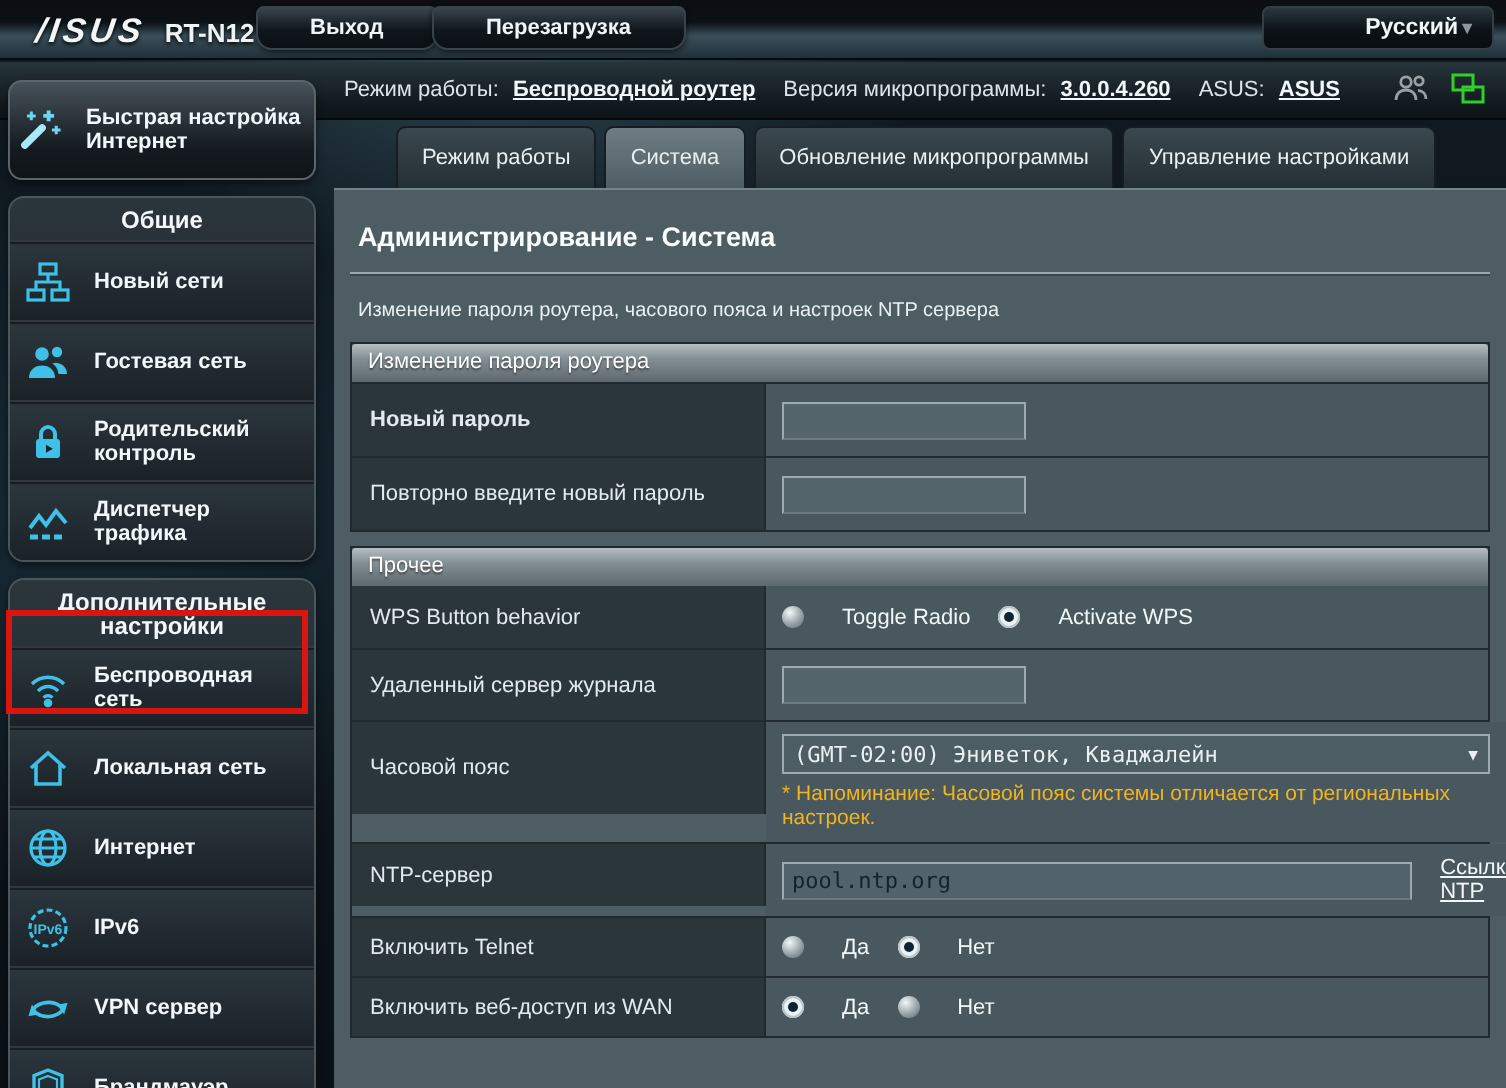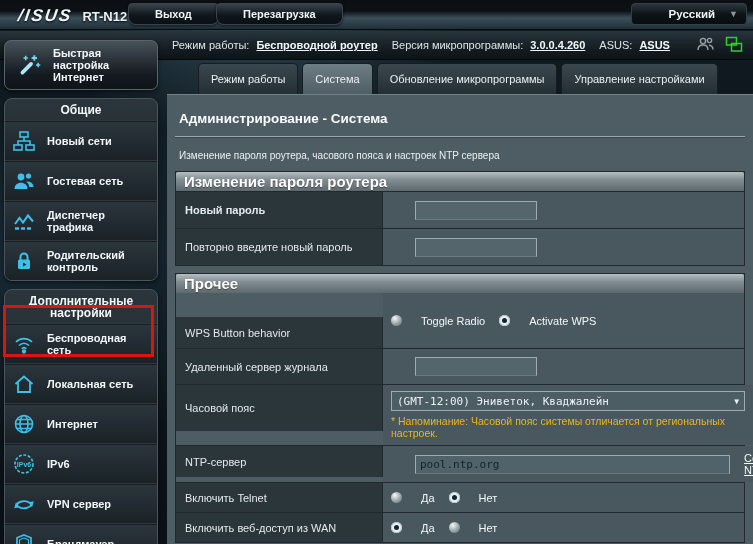--- a/index.html
+++ b/index.html
@@ -37,21 +37,21 @@
     border:1px solid #39434b; border-radius:4px 4px 8px 8px;
     color:#f0f5f7; font-size:11px; font-weight:bold; font-family:"Liberation Sans",sans-serif;
     box-shadow:0 1px 3px rgba(0,0,0,.6); cursor:pointer;
   }
   .tb-btn.logout { left:128px; }
   .tb-btn.reboot { left:216px; }
   .lang {
     position:absolute; right:6px; top:3px; height:22px; width:116px;
     background:linear-gradient(180deg,#2c363d,#0c1216 55%,#080d11);
     border:1px solid #343e45; border-radius:4px;
-    display:flex; align-items:center; justify-content:flex-end; gap:14px; padding:0 8px;
+    display:flex; align-items:center; justify-content:flex-end; gap:0; padding:0 8px;
     color:#f0f5f7; font-size:11.5px; font-weight:bold; cursor:pointer;
   }
   .lang .caret { color:#8d979c; font-size:9px; }
 
   
   .statusbar {
     position:absolute; left:0; top:31px; width:753px; height:29px;
     background:linear-gradient(180deg,#27343b,#121b20 70%,#0d1418);
     border-bottom:1px solid #05090c;
     display:flex; align-items:center; color:#dde5e8; font-size:11px;
@@ -69,21 +69,21 @@
     border:1px solid #151d22; border-bottom:none; border-radius:5px 5px 0 0;
     color:#e9f0f2; font-size:11px; cursor:pointer; white-space:nowrap;
   }
   .tab.active { background:linear-gradient(180deg,#6e7c84,#4e5c63); font-weight:normal; }
 
   
   .sidebar { position:absolute; left:4px; top:40px; width:154px; }
   .wizard {
     height:50px; border:1px solid #59646b; border-radius:7px;
     background:linear-gradient(180deg,#47525a,#141a1f 70%,#0e1418);
-    display:flex; align-items:center; gap:8px; padding:0 10px;
+    display:flex; align-items:center; gap:8px; padding:0 0;
     color:#f2f7f9; font-size:11px; font-weight:bold; cursor:pointer;
     box-shadow:0 2px 4px rgba(0,0,0,.5);
   }
   .side-group {
     margin-top:8px; border:1px solid #4a555c; border-radius:8px; overflow:hidden;
     background:linear-gradient(180deg,#2b353c,#141b20);
     box-shadow:0 2px 4px rgba(0,0,0,.5);
   }
   .side-title {
     text-align:center; color:#f2f7f9; font-weight:bold; font-size:12px;
@@ -111,38 +111,37 @@
   }
   .page-title { color:#fafdfe; font-size:13.5px; font-weight:bold; padding:16px 12px 10px; }
   .title-rule { border-top:1px solid #9aa7ac; border-bottom:1px solid #3a474d; margin:0 8px; }
   .page-desc { color:#eaf1f3; font-size:10px; padding:12px 12px 10px; }
 
   .tbl { margin:0 8px; border:1px solid #1f292e; }
   .tbl + .tbl { margin-top:7px; }
   .tbl-head {
     height:19px; line-height:19px; padding:0 8px;
     background:linear-gradient(180deg,#b5bec2,#828e93 40%,#5d696f);
-    color:#fff; font-size:15px; font-weight:bold; text-shadow:0 1px 1px #444;
+    color:#fff; font-size:11px; font-weight:normal; text-shadow:0 1px 1px #444;
     border-radius:2px 2px 0 0;
   }
   .row { display:flex; border-top:1px solid #1f292e; }
   .cell-l {
     width:207px; min-width:207px; background:#2b363b; color:#e3eaed;
     font-size:11px; padding:8px 6px 8px 9px; border-right:1px solid #1f292e;
     display:flex; align-items:center;
   }
   .cell-r { flex:1; background:#49575e; padding:6px 8px; display:flex; align-items:center; color:#f2f7f9; font-size:11px; }
   .cell-r.top { align-items:flex-start; }
   .static-val { color:#fafdfe; font-size:12px; padding-top:2px; }
 
   input.txt {
     background:#55656c; border:1px solid #9dabb1; border-bottom-color:#6c7a80;
     height:19px; width:122px; color:#10201f; font-size:11px; padding:0 4px;
     font-family:"DejaVu Sans Mono", monospace;
-    margin-left:24px;
   }
   input.txt.wide { width:336px; background:#52626a; color:#13232b; }
 
   .select {
     width:354px; height:20px; background:#4d5d64; border:1px solid #9dabb1;
     display:flex; align-items:center; color:#e8f0f3; cursor:pointer;
     font-family:"DejaVu Sans Mono", monospace; font-size:11px; padding:0 5px;
   }
   .select .sel-caret { margin-left:auto; color:#e8f0f3; font-size:8px; }
   .note { color:#f2b41c; font-size:10.5px; margin-top:4px; }
@@ -241,36 +240,36 @@
             <circle cx="9" cy="8" r="3.4"></circle>
               <path d="M2.5 20c0-4 3-6.2 6.5-6.2s6.5 2.2 6.5 6.2z"></path>
             <circle cx="16.5" cy="7" r="2.6"></circle>
               <path d="M16 12.4c3 .3 5.5 2.3 5.5 5.6h-4.2c-.3-2.4-1.4-4.3-3.2-5.3z"></path>
           </svg>
         </span>
         <span>Гостевая сеть</span>
       </div>
       <div class="side-item">
         <span class="side-icon">
-          <svg width="24" height="24" viewBox="0 0 24 24" fill="none" stroke="#3fc0e6" stroke-width="2">
-            <path d="M3 15 l4.5-6 3.5 4.5 5-7 5 6"></path>
-            <path d="M3 19.5h4M9 19.5h4M15 19.5h4" stroke-width="2.4"></path>
-          </svg>
-        </span>
-        <span>Диспетчер трафика</span>
-      </div>
-      <div class="side-item">
-        <span class="side-icon">
           <svg width="24" height="24" viewBox="0 0 24 24">
             <path d="M8.5 11V8a3.5 3.5 0 0 1 7 0v3" fill="none" stroke="#3fc0e6" stroke-width="2"></path>
             <rect x="6" y="10.5" width="12" height="9.5" rx="1.5" fill="#3fc0e6"></rect>
             <path d="M11 13.4v4l3.4-2z" fill="#16222a"></path>
           </svg>
         </span>
         <span>Родительский контроль</span>
+      </div>
+      <div class="side-item">
+        <span class="side-icon">
+          <svg width="24" height="24" viewBox="0 0 24 24" fill="none" stroke="#3fc0e6" stroke-width="2">
+            <path d="M3 15 l4.5-6 3.5 4.5 5-7 5 6"></path>
+            <path d="M3 19.5h4M9 19.5h4M15 19.5h4" stroke-width="2.4"></path>
+          </svg>
+        </span>
+        <span>Диспетчер трафика</span>
       </div>
     </div>
 
     <div class="side-group">
       <div class="side-title">Дополнительные настройки</div>
       <div class="side-item">
         <span class="side-icon">
           <svg width="24" height="24" viewBox="0 0 24 24" fill="none" stroke="#3fc0e6" stroke-width="1.7">
             <path d="M4 10c4.5-4.5 11.5-4.5 16 0"></path>
               <path d="M7 13.5c3-3 7-3 10 0"></path>
@@ -358,21 +357,21 @@
         <div class="cell-r">
           <input class="txt" type="password" value="" style="">
         </div>
       </div>
     </div>
 
     <div class="tbl">
       <div class="tbl-head">Прочее</div>
 
       <div class="row" style="border-top:none;">
-        <div class="cell-l" style="height:31px;margin-top:24px;">WPS Button behavior</div>
+        <div class="cell-l" style="height:31px;">WPS Button behavior</div>
         <div class="cell-r">
           <label class="radio-opt">
             <span class="radio"></span>
             <span>Toggle Radio</span>
           </label>
           <label class="radio-opt">
             <span class="radio sel"></span>
             <span>Activate WPS</span>
           </label>
         </div>
@@ -382,21 +381,21 @@
         <div class="cell-l" style="height:35px;">Удаленный сервер журнала</div>
         <div class="cell-r">
           <input class="txt" type="text" value="" style="">
         </div>
       </div>
 
       <div class="row">
         <div class="cell-l" style="height:46px;">Часовой пояс</div>
         <div class="cell-r" style="flex-direction:column; align-items:flex-start; justify-content:center;">
           <div class="select">
-            <span>(GMT-12:00) Эниветок, Кваджалейн</span>
+            <span>(GMT-02:00) Эниветок, Кваджалейн</span>
             <span class="sel-caret">▼</span>
           </div>
           <div class="note">* Напоминание: Часовой пояс системы отличается от региональных настроек.</div>
         </div>
       </div>
 
       <div class="row">
         <div class="cell-l" style="height:31px;">NTP-сервер</div>
         <div class="cell-r">
           <input class="txt wide" type="text" value="pool.ntp.org" style="">

